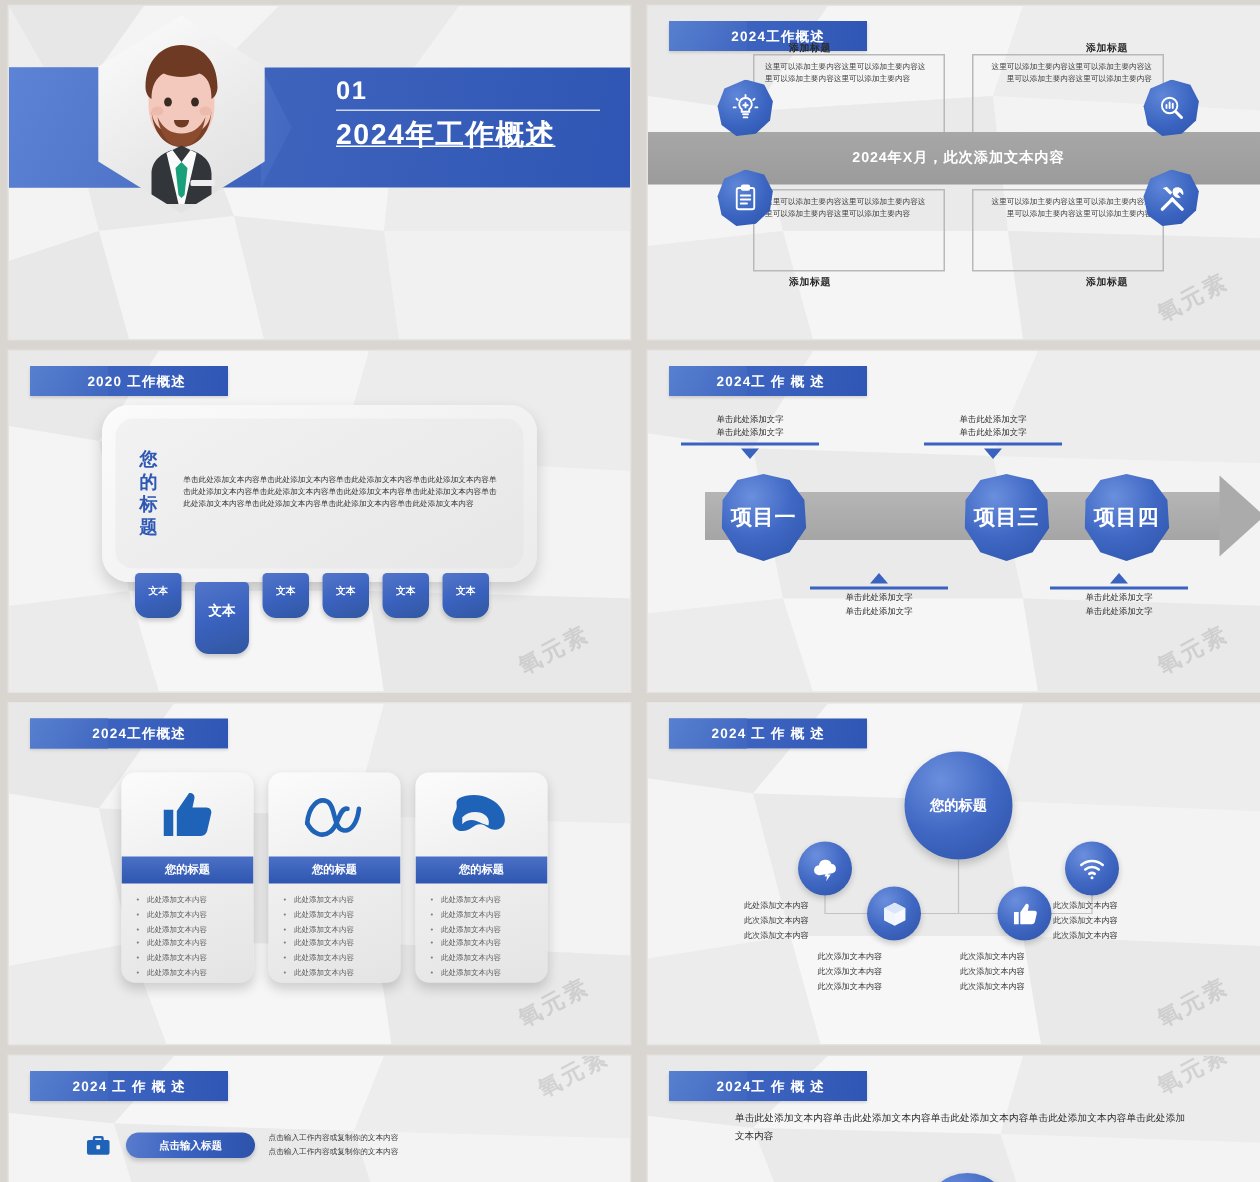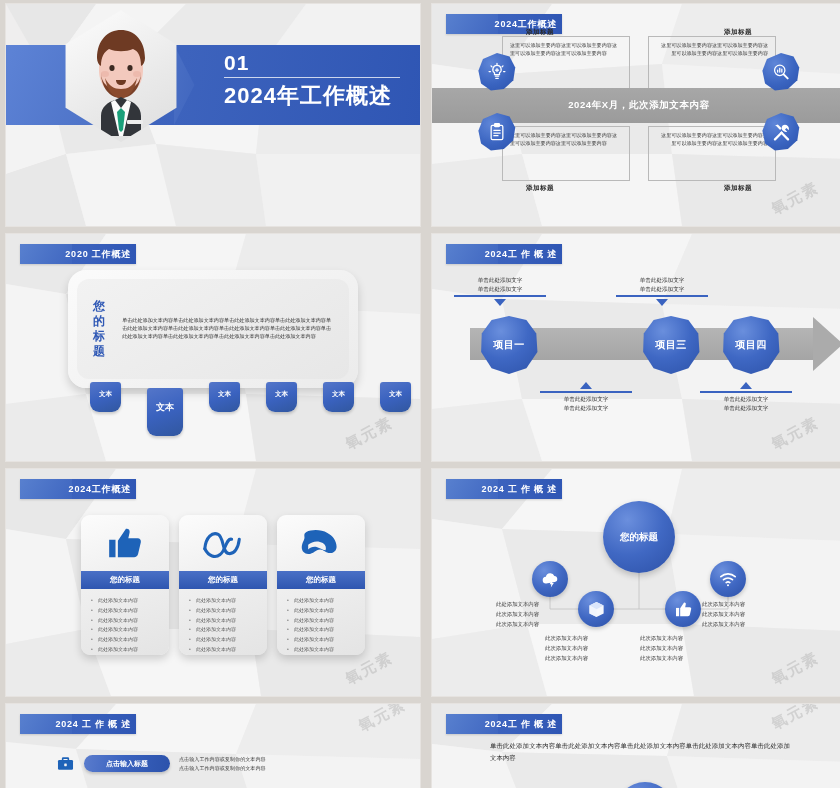--- a/index.html
+++ b/index.html
@@ -48,31 +48,31 @@
     clip-path: polygon(50% 0%, 97% 26%, 97% 74%, 50% 100%, 3% 74%, 3% 26%);
     filter: drop-shadow(0 2px 3px rgba(0,0,0,.18));
   }
   .s1-arrow {
     position: absolute; left: 168px; top: 41px; width: 34px; height: 80px;
     background: linear-gradient(100deg, #4a6fc4, #3d63bd);
     clip-path: polygon(0 0, 60% 50%, 0 100%);
   }
   .avatar { position: absolute; left: 50%; top: 14px; transform: translateX(-50%); }
   .s1-text { position: absolute; left: 218px; top: 48px; color: #fff; }
-  .s1-num { font-size: 21px; font-weight: bold; letter-spacing: 1px; line-height: 1.05; }
+  .s1-num { font-size: 17px; font-weight: bold; letter-spacing: 1px; line-height: 1.05; }
   .s1-rule { width: 176px; height: 1px; background: rgba(255,255,255,.75); margin: 3px 0 3px; }
-  .s1-title { font-size: 22px; font-weight: bold; letter-spacing: 1px; }
+  .s1-title { font-size: 19px; font-weight: bold; letter-spacing: 1px; text-decoration: underline; }
 
   
   .banner {
     position: absolute; left: 14px; top: 10px;
-    width: 116px; height: 20px;
+    width: 132px; height: 20px;
     background: linear-gradient(100deg, #3f66c0 0%, #3a61bd 55%, #2f56b4 100%);
     display: flex; align-items: center; justify-content: flex-end;
-    padding-right: 5px;
+    padding-right: 28px;
     box-shadow: 0 1px 2px rgba(0,0,0,.15);
   }
   .banner::before {
     content:""; position:absolute; left:0; top:0; width:52px; height:100%;
     background: linear-gradient(120deg, #5880cf 0%, #3f66c0 100%);
   }
   .banner span {
     position: relative; color: #fff; font-size: 9px; font-weight: bold; letter-spacing: .8px;
   }
 
@@ -109,21 +109,21 @@
     border-radius: 18px;
     box-shadow: 0 5px 10px rgba(0,0,0,.16);
   }
   .card3 .inner {
     position: absolute; inset: 9px; border-radius: 12px;
     background: linear-gradient(150deg, #f2f2f2, #e7e7e7);
     display: flex; align-items: center; padding: 0 16px; gap: 14px;
   }
   .c3-title { font-size: 12px; font-weight: bold; color: #2f58b5; line-height: 1.25; width: 44px; }
   .c3-body { font-size: 5.1px; color: #333; line-height: 1.55; }
-  .tabs3 { position: absolute; left: 84px; top: 148px; display: flex; gap: 26px; align-items: flex-start; }
+  .tabs3 { position: absolute; left: 84px; top: 148px; display: flex; gap: 9px; align-items: flex-start; }
   .tab3 {
     width: 31px; height: 30px; border-radius: 3px 3px 9px 9px;
     background: linear-gradient(160deg, #5476c9 0%, #3a62bf 50%, #31579f 100%);
     color: #fff; font-size: 6.5px; font-weight: bold;
     display: flex; align-items: flex-start; justify-content: center; padding-top: 8px;
     box-shadow: 0 2px 3px rgba(0,0,0,.18);
   }
   .tab3.active {
     width: 36px; height: 48px; margin-top: 6px; font-size: 9px; padding-top: 13px;
   }
@@ -136,21 +136,21 @@
   .arrow4::after {
     content: ""; position: absolute; right: -28px; top: -11px;
     border-left: 30px solid #ababab;
     border-top: 27px solid transparent; border-bottom: 27px solid transparent;
   }
   .node4 {
     position: absolute; top: 82px; width: 58px; height: 58px;
     background: radial-gradient(circle at 36% 26%, #6a8fdd 0%, #3f68c4 48%, #2d52a8 100%);
     clip-path: polygon(50% 0,80% 7%,97% 30%,99% 62%,80% 90%,50% 100%,20% 90%,2% 62%,3% 30%,20% 7%);
     display: flex; align-items: center; justify-content: center;
-    color: #fff; font-size: 10px; font-weight: bold; letter-spacing: .5px;
+    color: #fff; font-size: 14px; font-weight: bold; letter-spacing: .5px;
     filter: drop-shadow(0 2px 3px rgba(0,0,0,.25)); z-index: 3;
   }
   .cap4 { position: absolute; width: 92px; text-align: center; font-size: 5.6px; color: #2e2e2e; line-height: 1.55; }
   .cap4 .bar { height: 2px; background: #3a63c0; margin: 2px 0; }
   .cap4 .tri { width: 0; height: 0; margin: 0 auto; border-left: 6px solid transparent; border-right: 6px solid transparent; }
   .cap4.up .tri { border-top: 7px solid #3a63c0; }
   .cap4.dn .tri { border-bottom: 7px solid #3a63c0; }
 
   
   .c5 {

